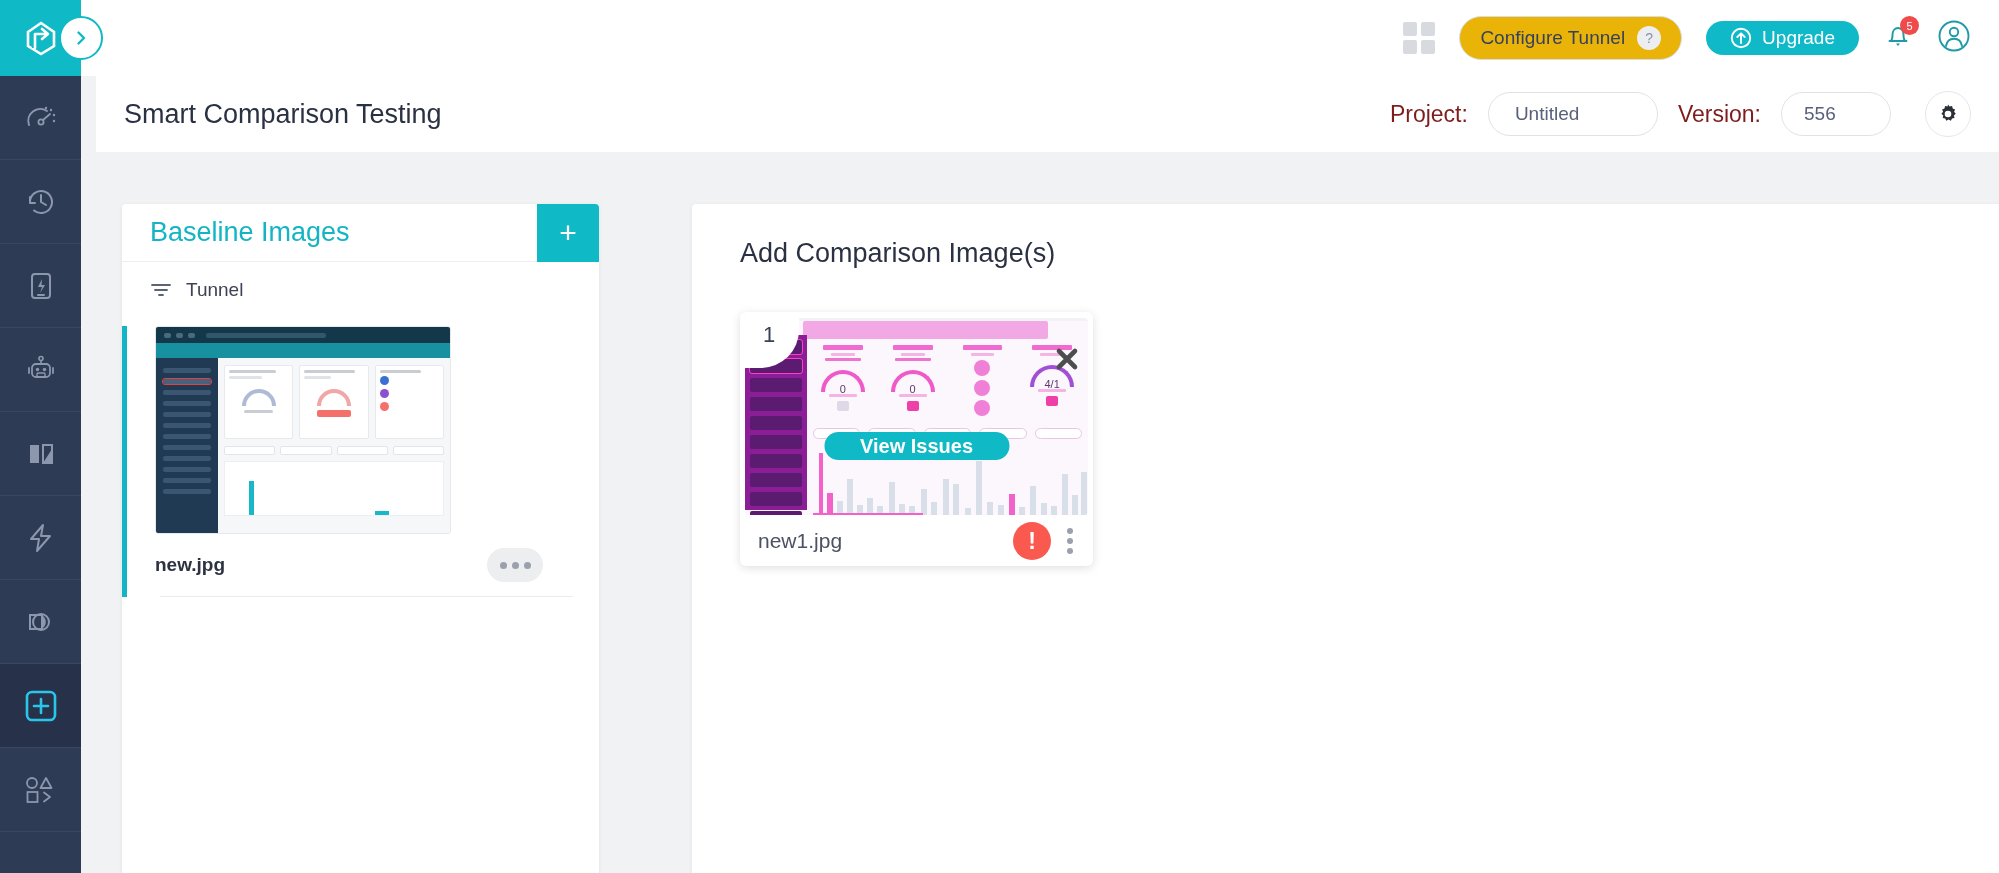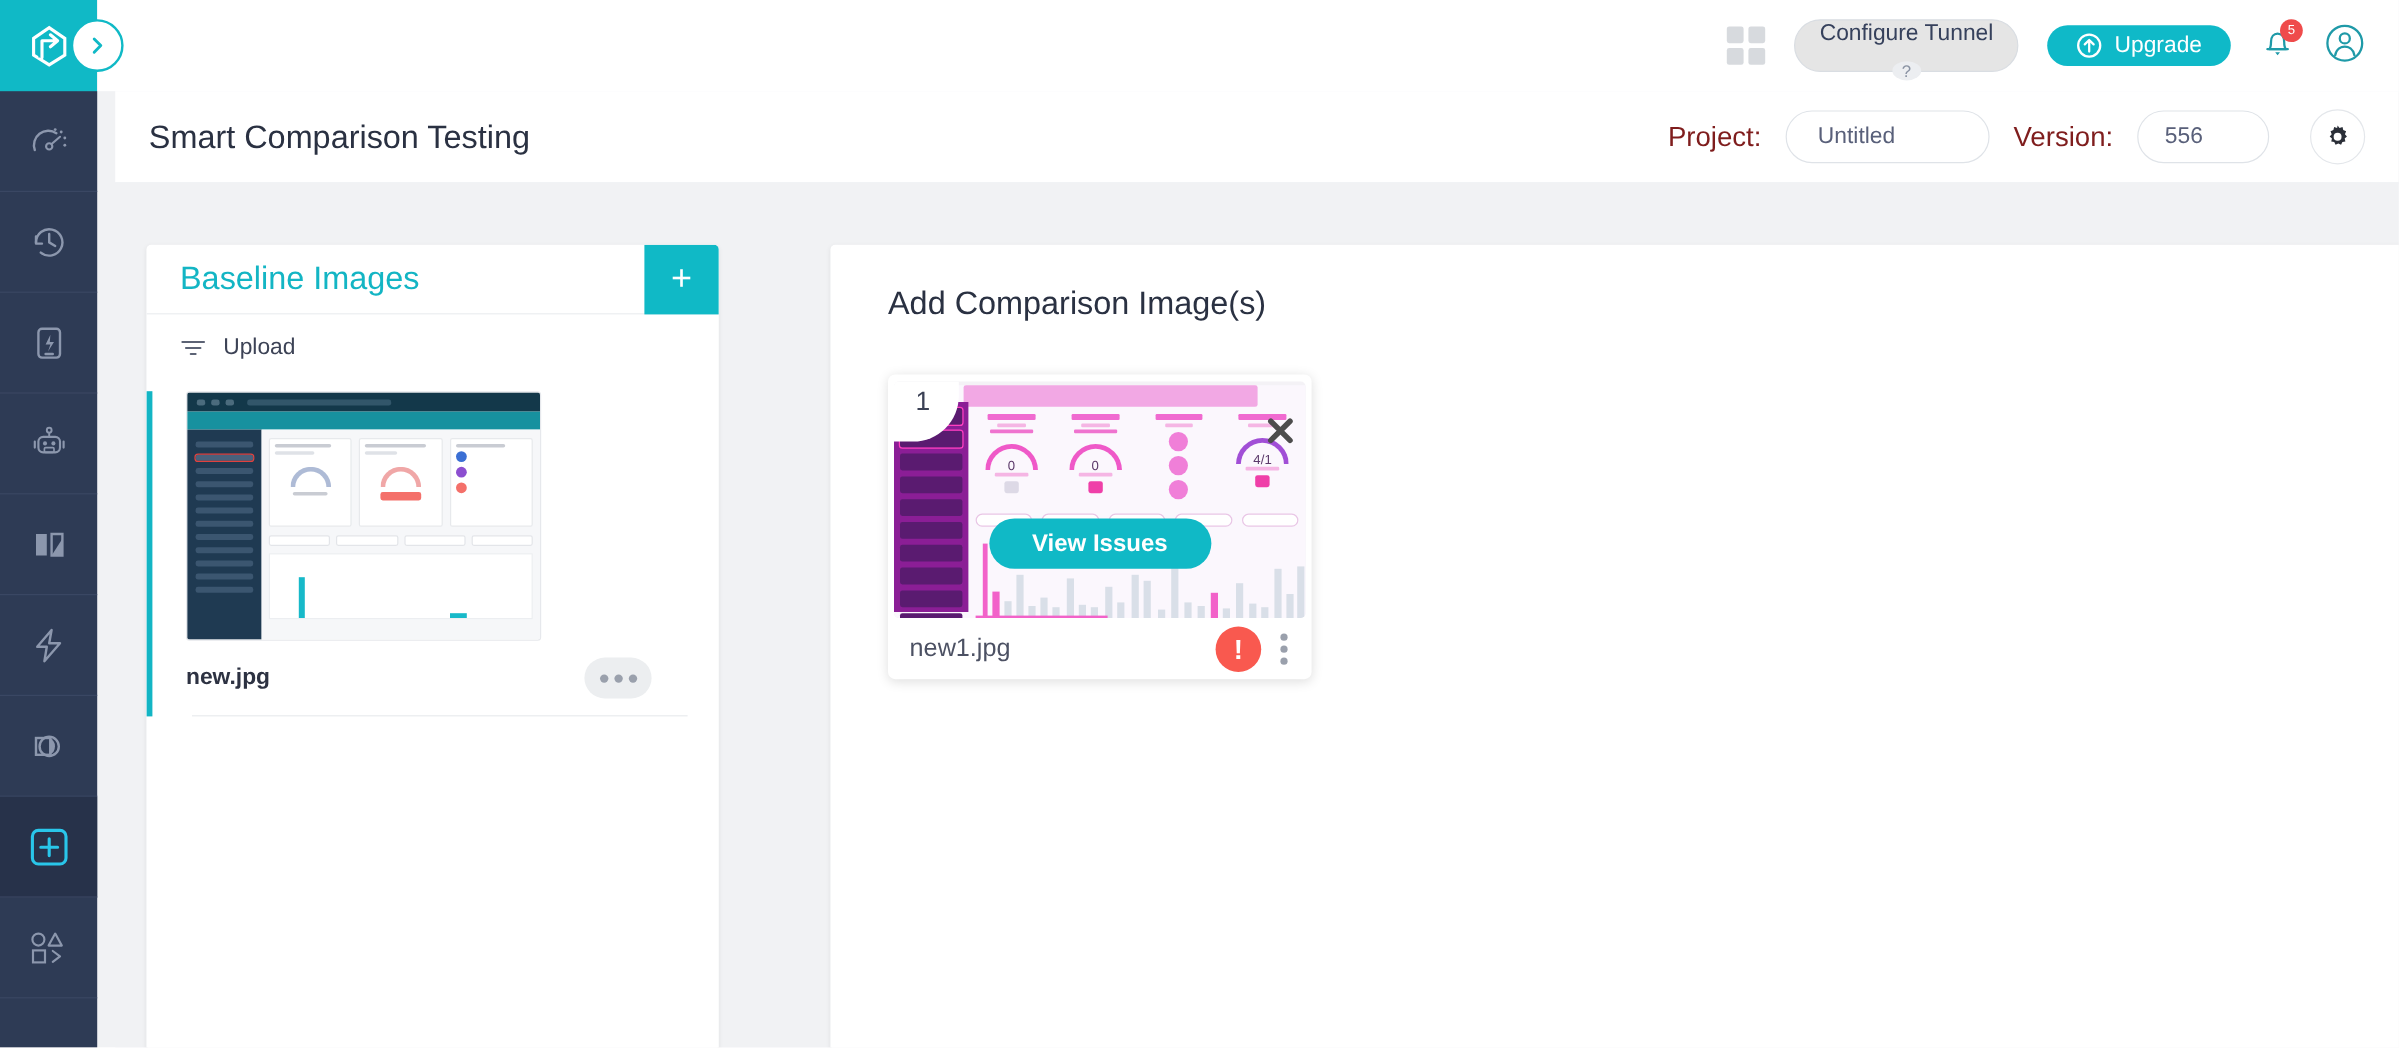--- a/index.html
+++ b/index.html
@@ -39,22 +39,22 @@
   .topbar {
     position:absolute; left:81px; top:0; right:0; height:76px; background:#fff;
     display:flex; align-items:center; justify-content:flex-end; padding-right:28px;
     gap: 24px;
   }
   .grid-icon { display:grid; grid-template-columns: 14px 14px; grid-template-rows: 14px 14px;
     gap: 4px; cursor:pointer; }
   .grid-icon i { background:#d7dade; border-radius: 2px; display:block; }
   .tunnel-pill {
     display:flex; align-items:center; gap:12px; height:44px; padding: 0 20px;
-    border:1px solid #d9dde2; border-radius:22px; background:#e5e5e5;
-    color:#36415c; font-size:19px; cursor:pointer; white-space:nowrap;flex-direction:column;
+    border:1px solid #d9dde2; border-radius:22px; background:#eab308;
+    color:#36415c; font-size:19px; cursor:pointer; white-space:nowrap;
   }
   .qmark {
     width:24px; height:24px; border-radius:50%; background:#eceef1; color:#8a93a3;
     font-size:14px; display:flex; align-items:center; justify-content:center;
   }
   .upgrade-btn {
     display:flex; align-items:center; gap:10px; height:34px; padding:0 24px;
     background:#0fb9c8; color:#fff; border:none; border-radius:23px;
     font-size:19px; font-family:inherit; cursor:pointer; white-space:nowrap;
   }
@@ -154,21 +154,21 @@
   .cmp-badge {
     position:absolute; left:0; top:0; width:54px; height:50px; background:#fff;
     border-bottom-right-radius:38px; display:flex; align-items:flex-start;
     justify-content:flex-start; padding:4px 0 0 18px; z-index:6; font-size:22px; color:#3b4155;
   }
   .cmp-close {
     position:absolute; right:8px; top:28px; z-index:8; cursor:pointer; line-height:0;
   }
   .view-issues {
     position:absolute; left:50%; top:114px; transform:translateX(-50%);
-    height:42px; padding:0 36px; background:#10b9c6; color:#fff; border:none;
+    height:28px; padding:0 36px; background:#10b9c6; color:#fff; border:none;
     border-radius:21px; font-size:20px; font-family:inherit; font-weight:bold;
     cursor:pointer; z-index:7; white-space:nowrap;
   }
   .cmp-foot {
     position:absolute; left:0; bottom:0; height:50px; width:100%;
     display:flex; align-items:center; padding:0 16px 0 18px;
   }
   .cmp-name { font-size:21px; color:#4c5163; }
   .cmp-foot-right { margin-left:auto; display:flex; align-items:center; gap:12px; }
   .err-badge {
@@ -393,21 +393,21 @@
     <div class="baseline-panel">
       <div class="baseline-head">
         <div class="baseline-title">Baseline Images</div>
         <button class="add-baseline">+</button>
       </div>
 
       <div class="filter-row">
         <svg width="22" height="18" viewBox="0 0 22 18">
           <path d="M2 4 L20 4 M5 9 L17 9 M9 14 L13 14" stroke="#5c6375" stroke-width="1.8" stroke-linecap="round"></path>
         </svg>
-        <span class="filter-label">Upload</span>
+        <span class="filter-label">Tunnel</span>
       </div>
 
       <div class="baseline-card">
         <div class="thumb-frame">
           <div class="mini">
             <div class="mini-url">
               <span style="width:7px"></span>
                 <span style="width:7px"></span>
                 <span style="width:7px"></span>
               <span style="width:120px;background:#32566a;margin-left:6px"></span>

